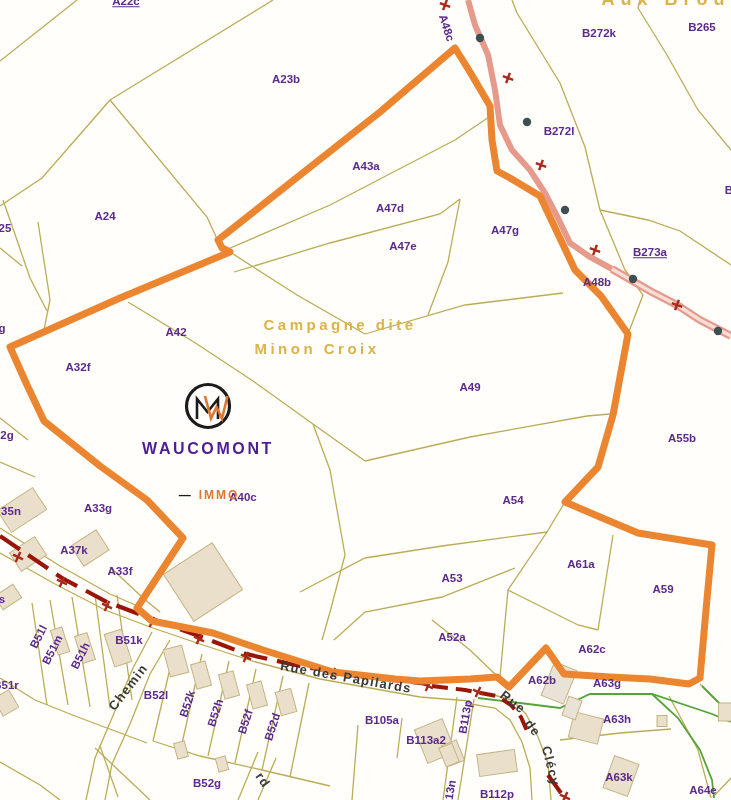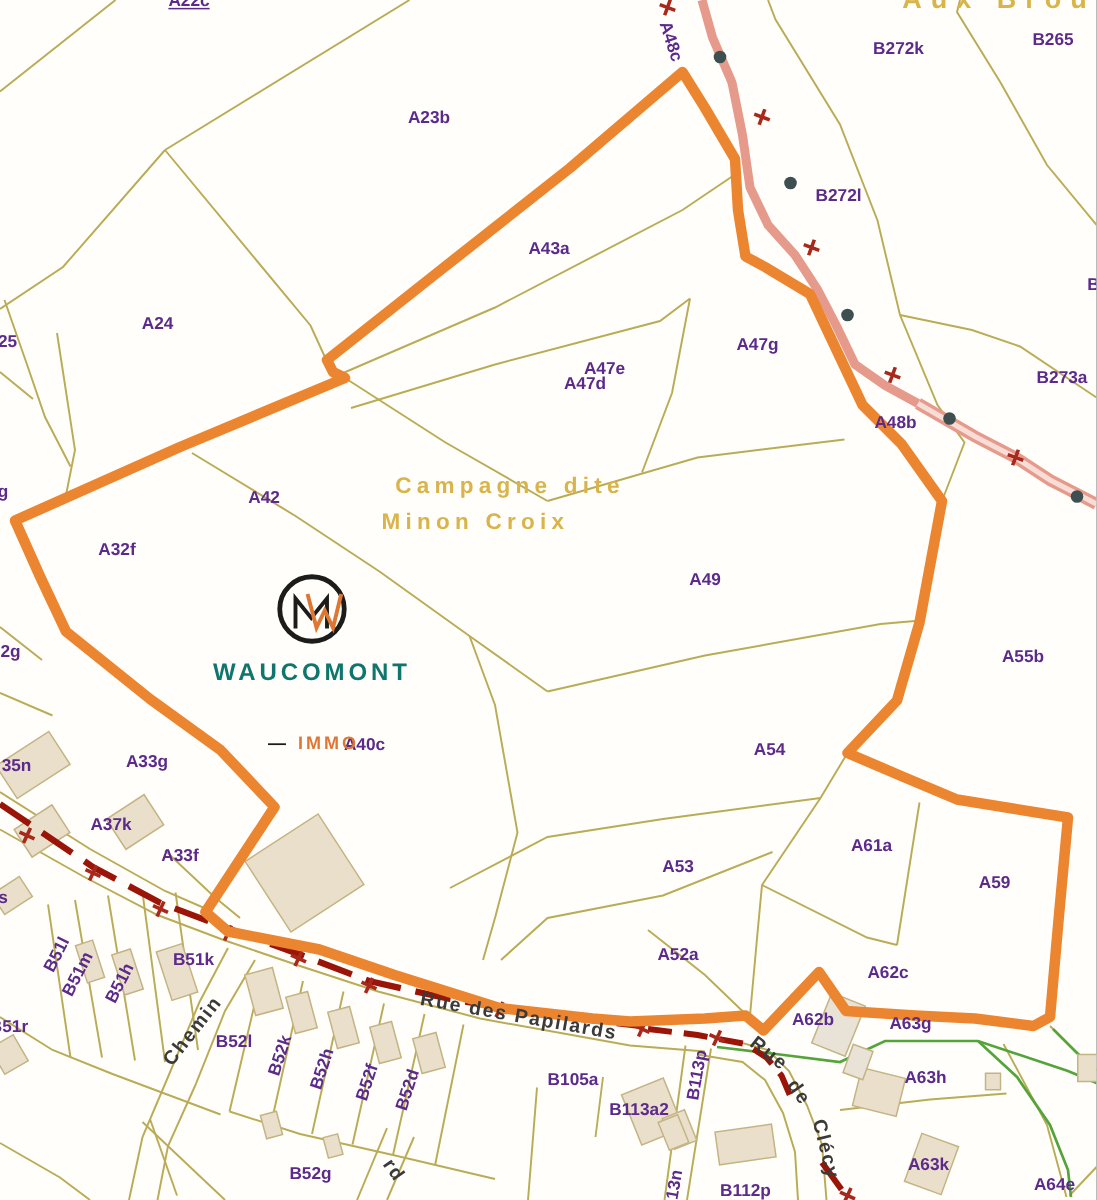--- a/index.html
+++ b/index.html
@@ -5,21 +5,21 @@
   html,body{margin:0;padding:0;background:#888;}
   #map{position:relative;width:731px;height:800px;background:#fffefa;overflow:hidden;
        font-family:"Liberation Sans",sans-serif;}
   #geom{position:absolute;left:0;top:0;}
   .lbl{position:absolute;white-space:nowrap;transform:translate(-50%,-50%);line-height:1;}
   .parcel{font-size:11.5px;font-weight:bold;color:#5b2a8a;}
   .street{font-size:13px;font-weight:bold;color:#3a3a3a;letter-spacing:1.2px;}
   .area{font-size:15px;font-weight:600;color:#d9b44a;letter-spacing:3.5px;}
   #labels,#logo{position:absolute;left:0;top:0;width:100%;height:100%;pointer-events:none;}
   .logo-name{position:absolute;left:208px;top:449px;transform:translate(-50%,-50%);
-             font-size:16px;font-weight:bold;letter-spacing:2.6px;color:#0f766e;}
+             font-size:16px;font-weight:bold;letter-spacing:2.6px;color:#4c1d95;}
   .logo-sub{position:absolute;left:209px;top:495px;transform:translate(-50%,-50%);
             font-size:12px;font-weight:bold;letter-spacing:2px;}
   .logo-sub .dash{color:#1c1c1a;margin-right:6px;}
   .logo-sub .immo{color:#dd7733;}
 </style>
 </head>
 <body>
 
 <div id="map">
 
@@ -165,29 +165,29 @@
 
     <polygon points="455,48 380,112 290,183 218,240 222,248 230,252 120,298 10,347 27,385 44,421 100,466 147,500 183,538 160,573 137,608 152,621 213,633 263,650 333,672 395,679 420,681 470,679 497,677 509,687 546,648 564,674 610,677 650,679 689,684 700,678 706,610 712,545 675,539 638,533 600,517 565,502 598,467 613,415 628,334 601,296 575,270 540,196 510,178 497,171 492,140 490,106 470,72" fill="none" stroke="#ec8530" stroke-width="7" stroke-linejoin="round"></polygon>
   </svg>
 
   <div id="labels">
       <span class="lbl parcel" style="left: 126px; top: 2px; transform: translate(-50%, -50%) rotate(0deg); text-decoration: underline;">A22c</span>
       <span class="lbl parcel" style="left: 286px; top: 80px; transform: translate(-50%, -50%) rotate(0deg);">A23b</span>
       <span class="lbl parcel" style="left: 105px; top: 217px; transform: translate(-50%, -50%) rotate(0deg);">A24</span>
       <span class="lbl parcel" style="left: 5px; top: 229px; transform: translate(-50%, -50%) rotate(0deg);">25</span>
       <span class="lbl parcel" style="left: 366px; top: 167px; transform: translate(-50%, -50%) rotate(0deg);">A43a</span>
-      <span class="lbl parcel" style="left: 390px; top: 209px; transform: translate(-50%, -50%) rotate(0deg); margin-top: 48px;">A47d</span>
+      <span class="lbl parcel" style="left: 390px; top: 209px; transform: translate(-50%, -50%) rotate(0deg);">A47d</span>
       <span class="lbl parcel" style="left: 403px; top: 247px; transform: translate(-50%, -50%) rotate(0deg);">A47e</span>
       <span class="lbl parcel" style="left: 505px; top: 231px; transform: translate(-50%, -50%) rotate(0deg);">A47g</span>
       <span class="lbl parcel" style="left: 446px; top: 28px; transform: translate(-50%, -50%) rotate(72deg);">A48c</span>
       <span class="lbl parcel" style="left: 597px; top: 283px; transform: translate(-50%, -50%) rotate(0deg);">A48b</span>
       <span class="lbl parcel" style="left: 599px; top: 34px; transform: translate(-50%, -50%) rotate(0deg);">B272k</span>
       <span class="lbl parcel" style="left: 702px; top: 28px; transform: translate(-50%, -50%) rotate(0deg);">B265</span>
       <span class="lbl parcel" style="left: 559px; top: 132px; transform: translate(-50%, -50%) rotate(0deg);">B272l</span>
-      <span class="lbl parcel" style="left: 708px; top: 253px; transform: translate(-50%, -50%) rotate(0deg);">B273a</span>
+      <span class="lbl parcel" style="left: 650px; top: 253px; transform: translate(-50%, -50%) rotate(0deg); text-decoration: underline;">B273a</span>
       <span class="lbl parcel" style="left: 729px; top: 191px; transform: translate(-50%, -50%) rotate(0deg);">B</span>
       <span class="lbl parcel" style="left: 176px; top: 300px; transform: translate(-50%, -50%) rotate(0deg); margin-top: 33px;">A42</span>
       <span class="lbl parcel" style="left: 2px; top: 329px; transform: translate(-50%, -50%) rotate(0deg);">g</span>
       <span class="lbl parcel" style="left: 78px; top: 368px; transform: translate(-50%, -50%) rotate(0deg);">A32f</span>
       <span class="lbl parcel" style="left: 7px; top: 436px; transform: translate(-50%, -50%) rotate(0deg);">2g</span>
       <span class="lbl parcel" style="left: 470px; top: 388px; transform: translate(-50%, -50%) rotate(0deg);">A49</span>
       <span class="lbl parcel" style="left: 682px; top: 425px; transform: translate(-50%, -50%) rotate(0deg); margin-top: 14px;">A55b</span>
       <span class="lbl parcel" style="left: 11px; top: 512px; transform: translate(-50%, -50%) rotate(0deg);">35n</span>
       <span class="lbl parcel" style="left: 98px; top: 509px; transform: translate(-50%, -50%) rotate(0deg);">A33g</span>
       <span class="lbl parcel" style="left: 74px; top: 551px; transform: translate(-50%, -50%) rotate(0deg);">A37k</span>

